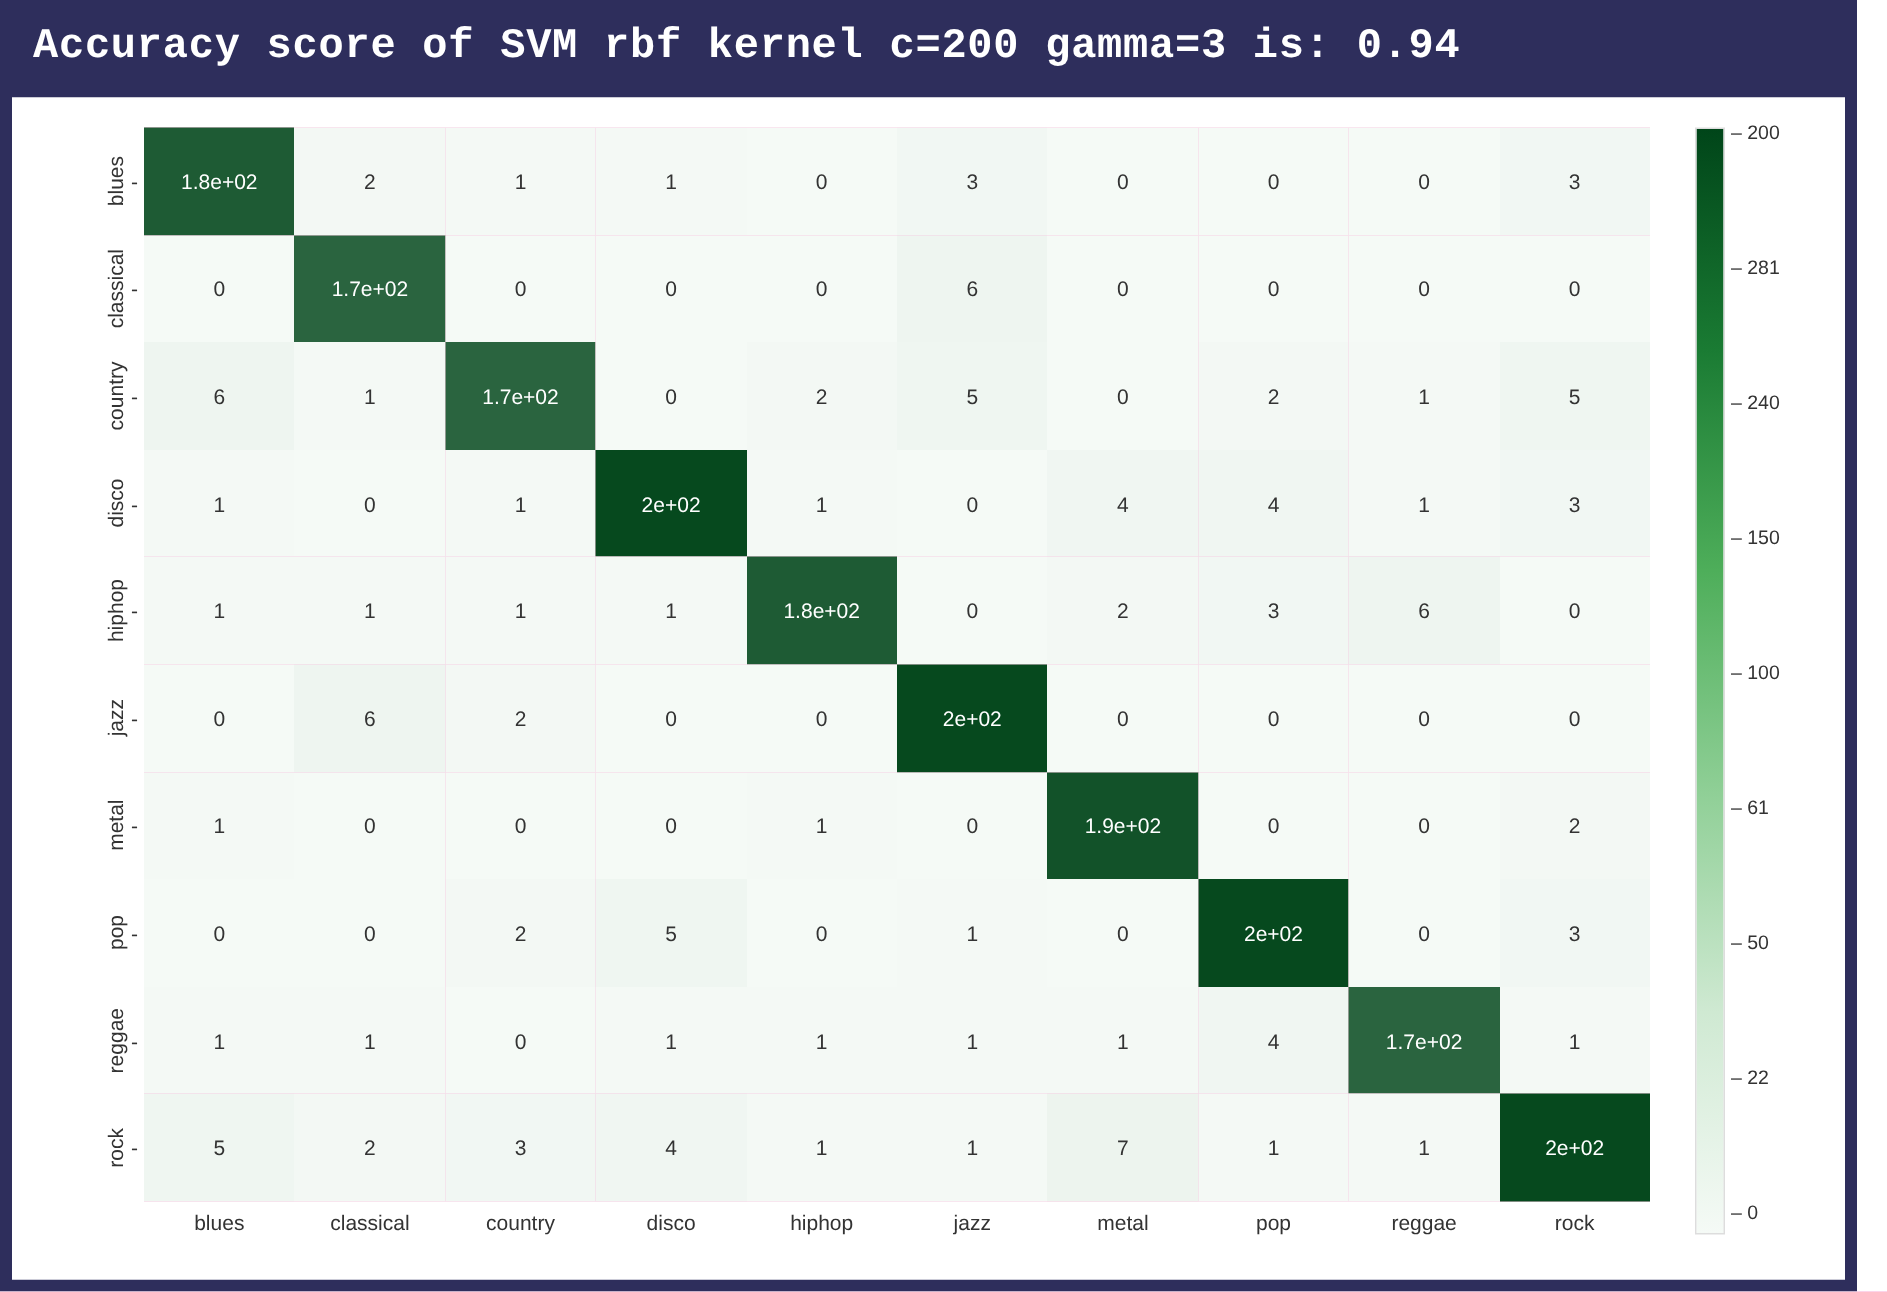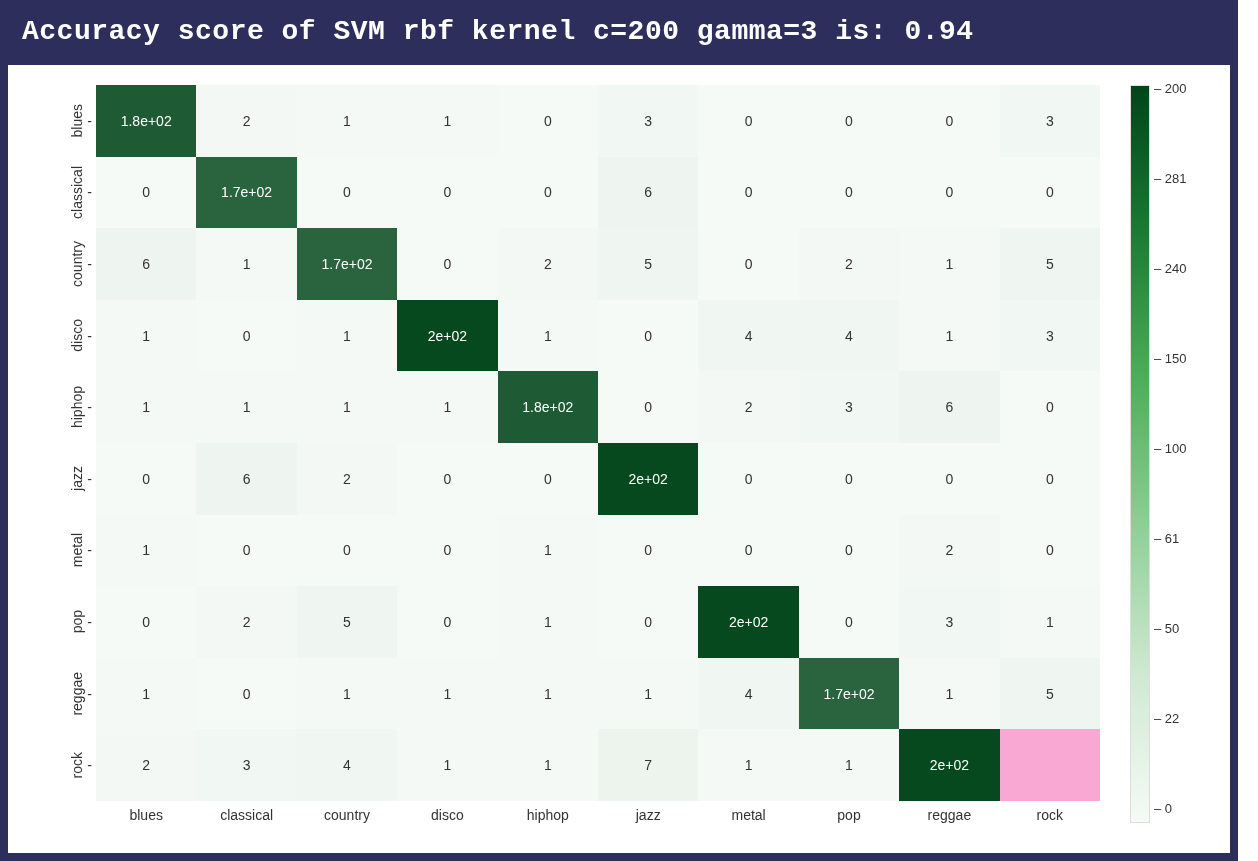--- a/index.html
+++ b/index.html
@@ -245,20 +245,21 @@
             <div class="cell" style="background: rgb(245, 250, 246);">0</div>
             <div class="cell" style="background: rgb(245, 250, 246);">0</div>
             <div class="cell" style="background: rgb(245, 250, 246);">0</div>
             <div class="cell" style="background: rgb(245, 250, 246);">0</div>
             <div class="cell" style="background: rgb(244, 249, 245);">1</div>
             <div class="cell" style="background: rgb(245, 250, 246);">0</div>
             <div class="cell" style="background: rgb(245, 250, 246);">0</div>
             <div class="cell" style="background: rgb(245, 250, 246);">0</div>
             <div class="cell" style="background: rgb(244, 249, 245);">1</div>
             <div class="cell" style="background: rgb(245, 250, 246);">0</div>
+            <div class="cell high" style="background: rgb(18, 82, 41);">1.9e+02</div>
             <div class="cell" style="background: rgb(245, 250, 246);">0</div>
             <div class="cell" style="background: rgb(245, 250, 246);">0</div>
             <div class="cell" style="background: rgb(243, 248, 244);">2</div>
             <div class="cell" style="background: rgb(245, 250, 246);">0</div>
             <div class="cell" style="background: rgb(245, 250, 246);">0</div>
             <div class="cell" style="background: rgb(243, 248, 244);">2</div>
             <div class="cell" style="background: rgb(239, 246, 241);">5</div>
             <div class="cell" style="background: rgb(245, 250, 246);">0</div>
             <div class="cell" style="background: rgb(244, 249, 245);">1</div>
             <div class="cell" style="background: rgb(245, 250, 246);">0</div>

